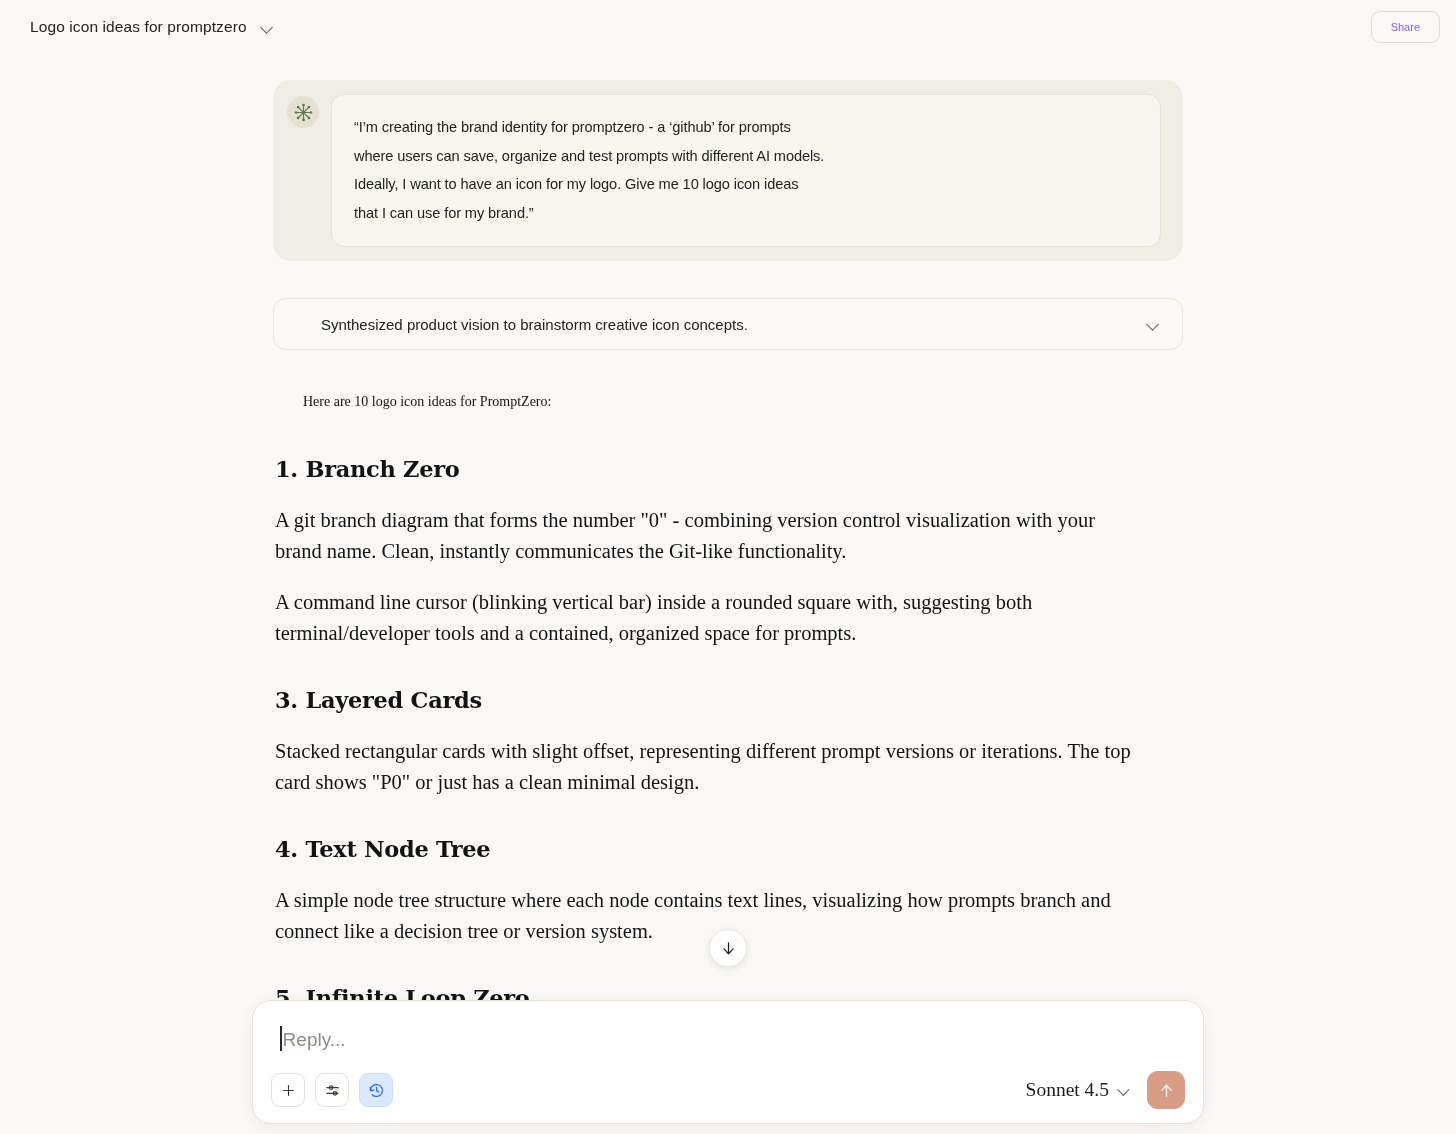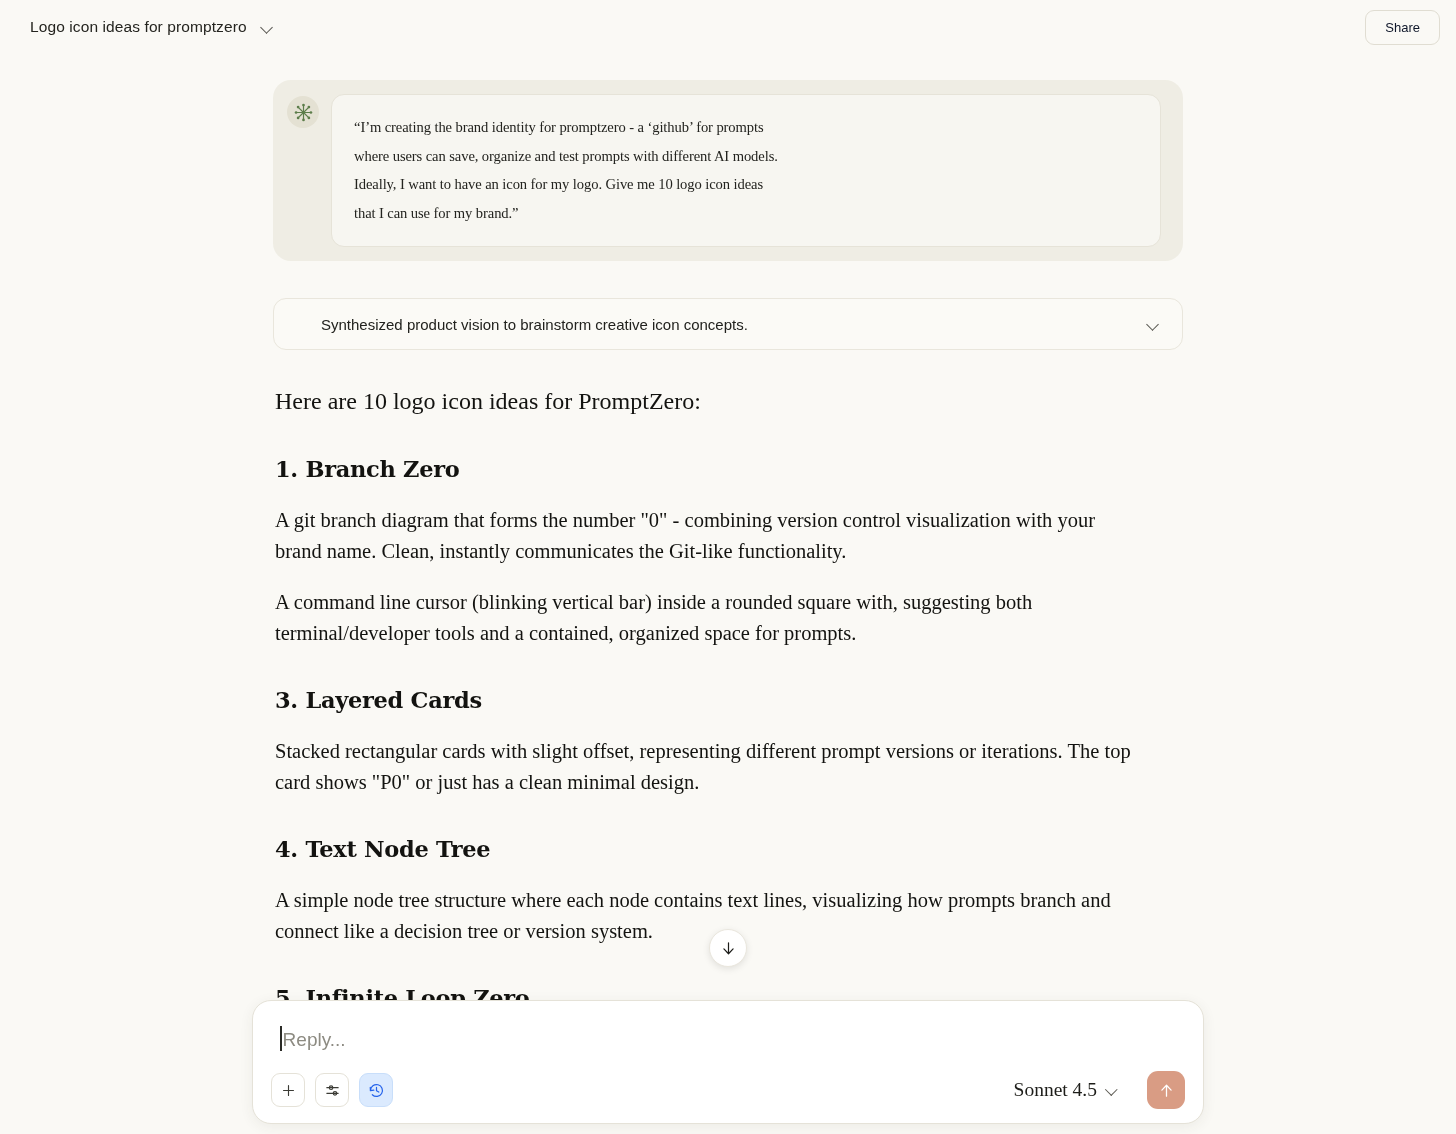--- a/index.html
+++ b/index.html
@@ -57,22 +57,22 @@
     content: "";
     position: absolute;
     left: 1px; top: 2px;
     width: 8px; height: 8px;
     border-right: 1.6px solid #55544e;
     border-bottom: 1.6px solid #55544e;
     transform: rotate(45deg);
   }
 
   .share-btn {
-    font-size: 13px;
-    color: #0f172a;
+    font-size: 11px;
+    color: #8b5cf6;
     background: #FAF9F5;
     border: 1px solid #E0DDD2;
     border-radius: 9px;
     padding: 9px 19px;
     cursor: pointer;
     font-family: "Liberation Sans", sans-serif;
   }
 
   
   .scroll-area {
@@ -113,21 +113,21 @@
 
   .quote-card {
     flex: 1 1 auto;
     background: #F7F6F1;
     border: 1px solid #E6E3D8;
     border-radius: 13px;
     padding: 18px 22px 19px 22px;
   }
 
   .quote-text {
-    font-family: Liberation Serif, serif;
+    font-family: Liberation Sans, sans-serif;
     font-size: 14.6px;
     line-height: 28.5px;
     color: #23231f;
     white-space: pre-wrap;
     letter-spacing: -0.1px;
   }
 
   
   .summary-bar {
     margin-top: 37px;
@@ -149,23 +149,24 @@
   }
 
   
   .prose {
     font-family: "Liberation Serif", serif;
     color: #131310;
     padding: 0 2px;
   }
 
   .prose .lead {
-    font-size: 24px;
+    font-size: 14px;
     line-height: 31px;
     margin-top: 36px;
+    margin-left: 28px;
   }
 
   .prose h3 {
     font-family: "DejaVu Serif", serif;
     font-size: 22.5px;
     font-weight: 700;
     line-height: 30px;
     letter-spacing: -0.3px;
     margin-top: 37px;
   }
@@ -256,21 +257,21 @@
     align-items: center;
     justify-content: center;
     cursor: pointer;
   }
 
   .tool-btn.active {
     background: #DBEAFE;
     border-color: #C8DEFA;
   }
 
-  .right-group { display: flex; align-items: center; gap: 22px; }
+  .right-group { display: flex; align-items: center; gap: 10px; }
 
   .model-pick {
     display: flex;
     align-items: center;
     gap: 9px;
     cursor: pointer;
     padding: 5px 7px;
     border-radius: 8px;
   }
 

